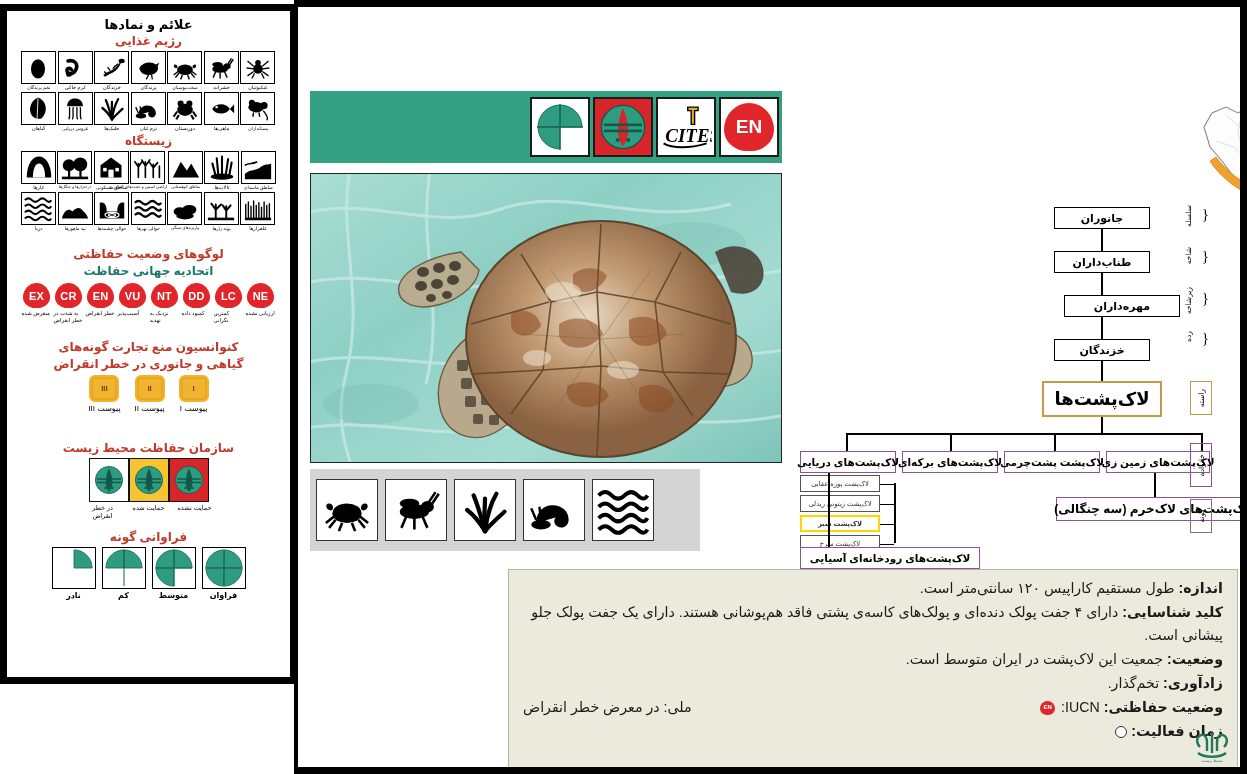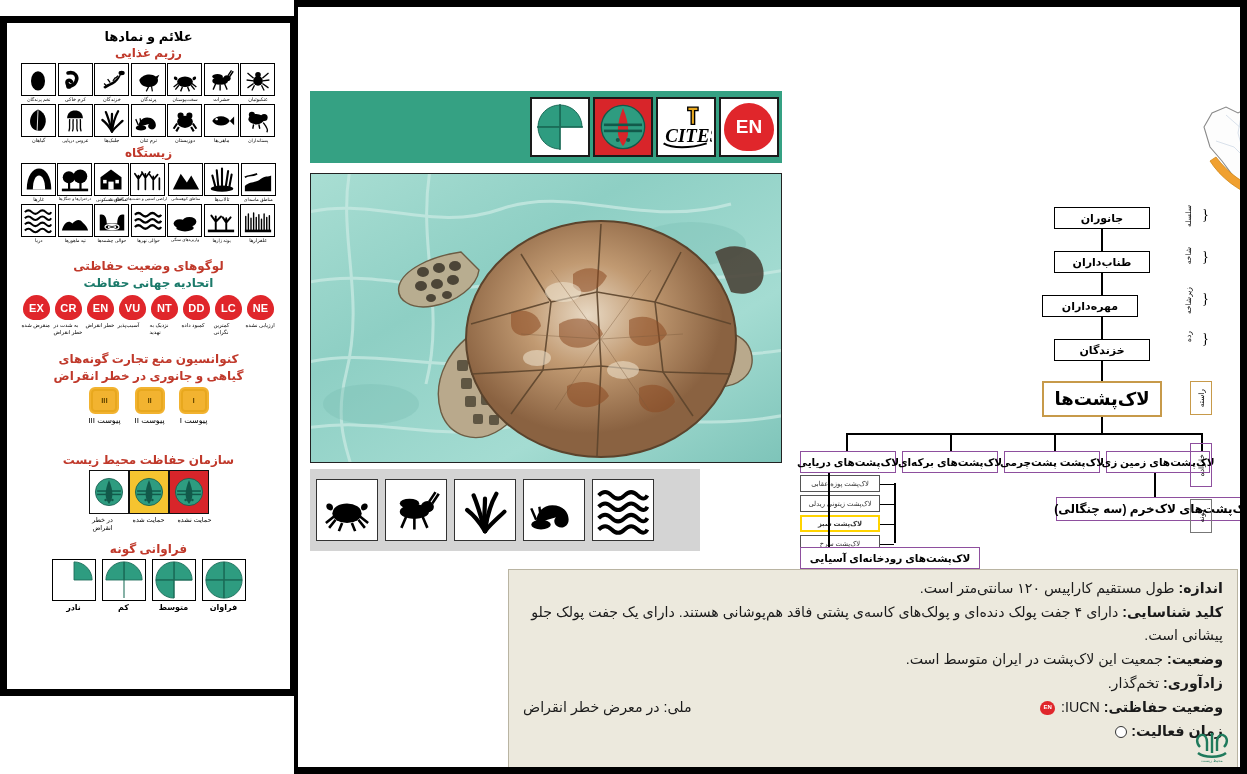--- a/index.html
+++ b/index.html
@@ -11,21 +11,21 @@
   }
   #page {
     position: relative;
     width: 1247px; height: 774px;
     background: #ffffff;
     overflow: hidden;
   }
 
   
   #legend {
-    position: absolute; left: 0; top: 16px;
+    position: absolute; left: 0; top: 4px;
     width: 294px; height: 680px;
     background: #ffffff;
     border: 7px solid #000;
     border-right: 4px solid #000;
     padding: 4px 14px;
     overflow: hidden;
   }
   .lg-title {
     text-align: center;
     font-size: 13px;
@@ -1051,21 +1051,21 @@
         <path d="M30 72 C42 88 58 100 78 106 C96 111 112 108 126 102 L128 110
                  C110 118 90 119 72 113 C52 106 34 92 24 76 Z" fill="#f0a030" stroke="#d08818" stroke-width=".8"></path>
       </svg>
     </div>
 
     <div id="tree">
       <div class="tnode rank-hi" style="left:256px;top:0px;width:96px;height:22px;">جانوران</div>
       <div class="tline vline" style="left:303px;top:22px;height:22px;"></div>
       <div class="tnode rank-hi" style="left:256px;top:44px;width:96px;height:22px;">طناب‌داران</div>
       <div class="tline vline" style="left:303px;top:66px;height:22px;"></div>
-      <div class="tnode rank-hi" style="left:244px;top:88px;width:96px;height:22px;">مهره‌داران</div>
+      <div class="tnode rank-hi" style="left:266px;top:88px;width:116px;height:22px;">مهره‌داران</div>
       <div class="tline vline" style="left:303px;top:110px;height:22px;"></div>
       <div class="tnode rank-hi" style="left:256px;top:132px;width:96px;height:22px;">خزندگان</div>
       <div class="tline vline" style="left:303px;top:154px;height:20px;"></div>
 
       <div class="tnode order" style="left:244px;top:174px;width:120px;height:36px;">لاک‌پشت‌ها</div>
 
       <div class="tline vline" style="left:303px;top:210px;height:16px;"></div>
       <div class="tline hline" style="left:48px;top:226px;width:355px;"></div>
 
       <div class="tline vline" style="left:48px;top:226px;height:18px;"></div>

